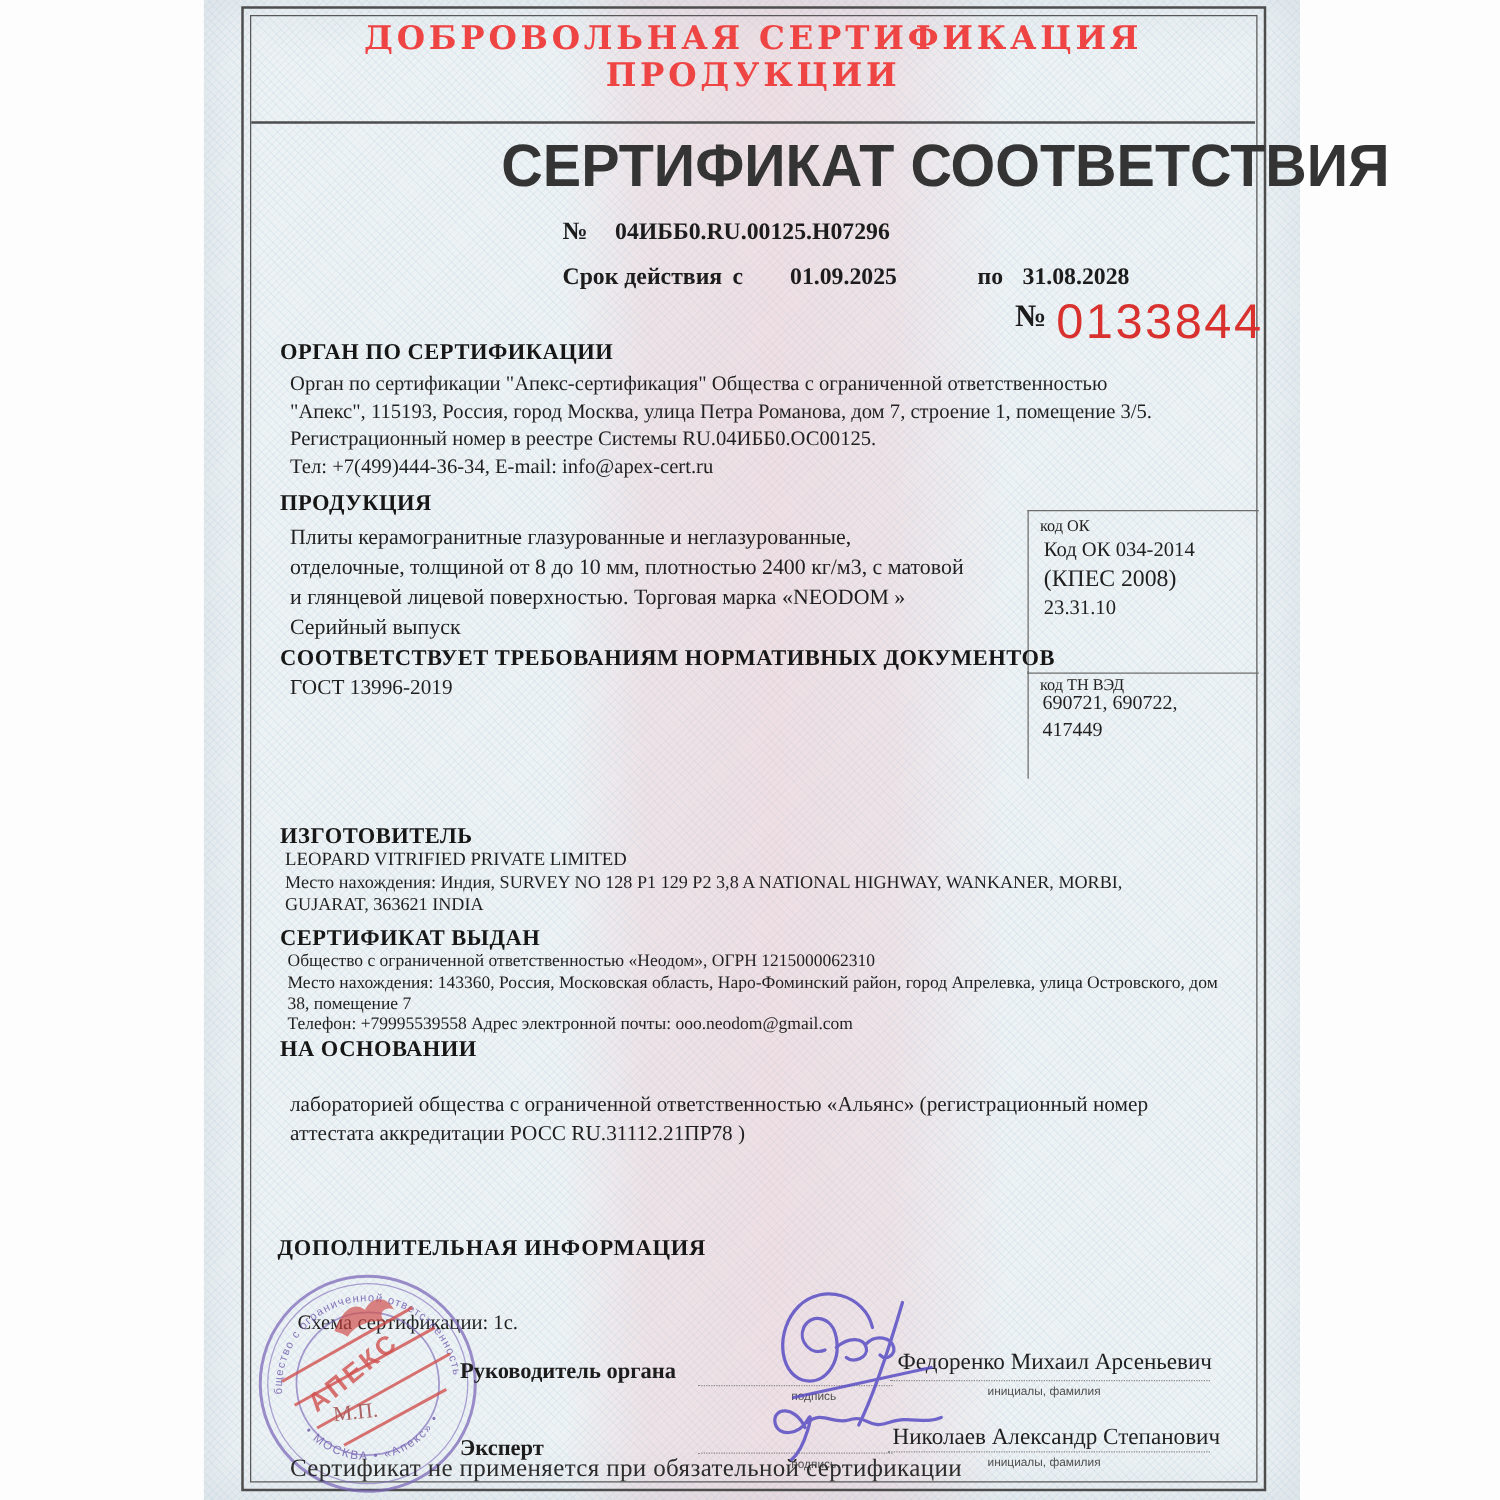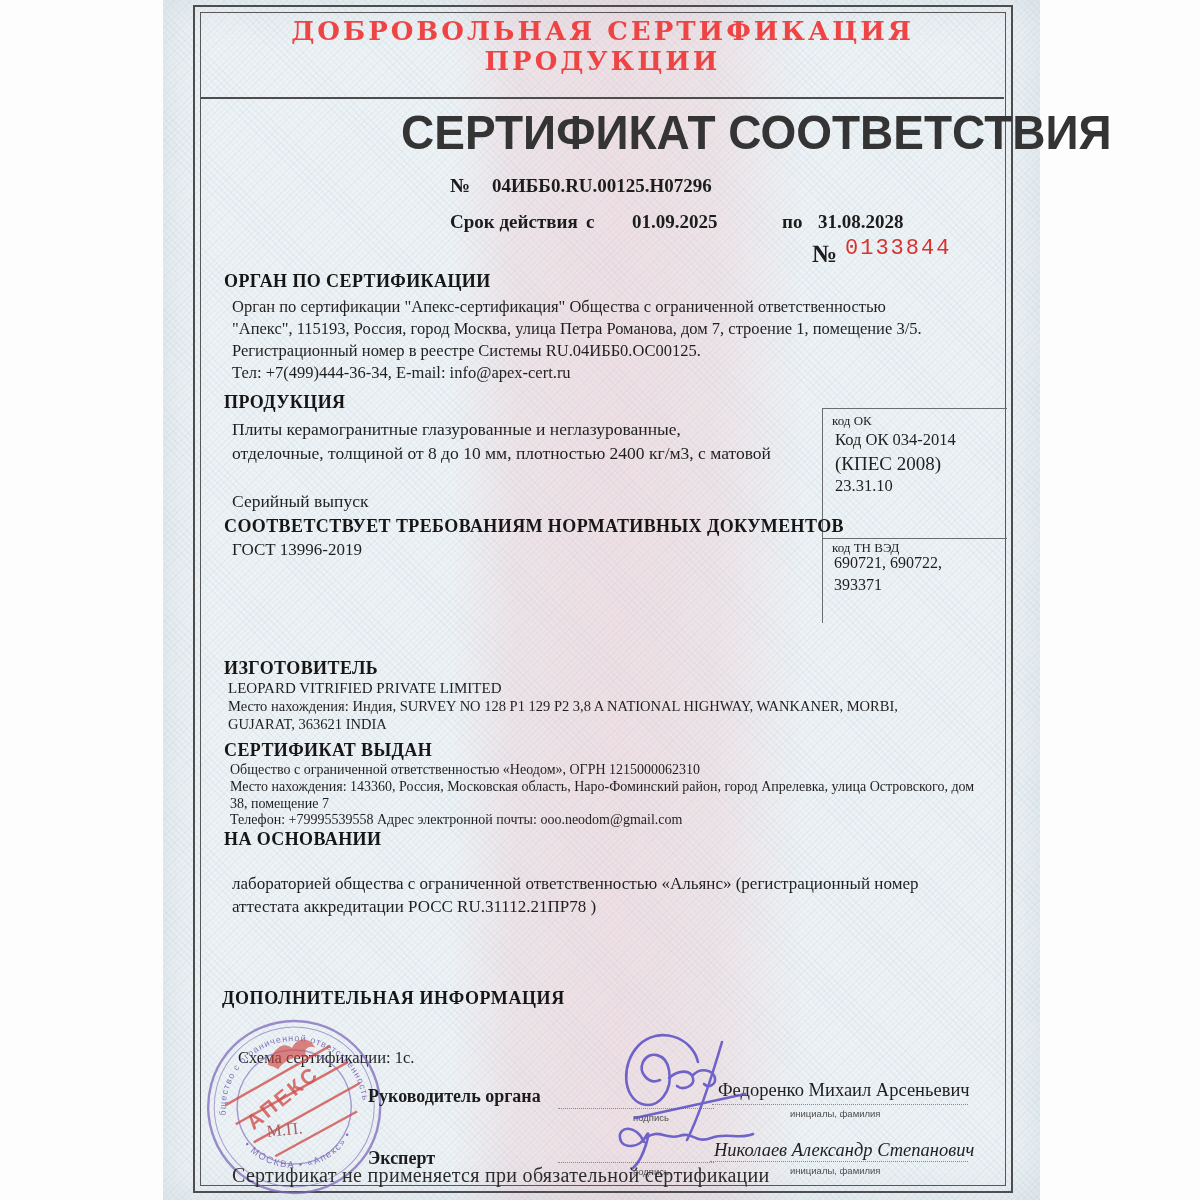--- a/index.html
+++ b/index.html
@@ -19,21 +19,21 @@
   .banner{position:absolute;left:201px;top:16px;width:803px;text-align:center;
         font-family:"DejaVu Serif",serif;font-weight:bold;font-size:26px;letter-spacing:3px;color:#ef4444;}
   .doc-title{position:absolute;left:401px;top:104px;font-family:"Liberation Sans",sans-serif;
         font-weight:bold;font-size:46px;color:#343434;transform:scaleY(1.04);transform-origin:left top;}
   .b-serif{font-weight:bold;color:#1c1c1c;}
   .h{position:absolute;font-weight:bold;font-size:18px;color:#161616;letter-spacing:.4px;}
   .line{position:absolute;color:#1f1f1f;}
   .codebox-label{font-size:13px;color:#222;}
   .small-label{position:absolute;font-family:"Liberation Sans",sans-serif;font-size:9.5px;color:#4e4e4e;}
   .dotline{position:absolute;border-bottom:1.5px dotted #8b8b8b;height:0;}
-  .serial{position:absolute;font-family:Liberation Mono, monospace;font-size:22px;letter-spacing:2px;}
+  .serial{position:absolute;font-family:Liberation Sans, sans-serif;font-size:39px;letter-spacing:2px;}
   .stamp-svg{position:absolute;left:194px;top:1010px;transform:rotate(-6deg);opacity:.92;}
   .sig-svg{position:absolute;left:540px;top:1018px;}
 </style>
 </head>
 <body>
 
 <div class="page">
 
   <div class="paper"></div>
 
@@ -59,36 +59,37 @@
 
   <div class="h" style="left:224px;top:271px;">ОРГАН ПО СЕРТИФИКАЦИИ</div>
   <div class="line" style="left:232px;top:297px;font-size:16.5px;">Орган по сертификации "Апекс-сертификация" Общества с ограниченной ответственностью</div>
   <div class="line" style="left:232px;top:319px;font-size:16.5px;">"Апекс", 115193, Россия, город Москва, улица Петра Романова, дом 7, строение 1, помещение 3/5.</div>
   <div class="line" style="left:232px;top:341px;font-size:16.5px;">Регистрационный номер в реестре Системы RU.04ИББ0.ОС00125.</div>
   <div class="line" style="left:232px;top:363px;font-size:16.5px;">Тел: +7(499)444-36-34, E-mail: info@apex-cert.ru</div>
 
   <div class="h" style="left:224px;top:392px;">ПРОДУКЦИЯ</div>
   <div class="line" style="left:232px;top:419px;font-size:17.5px;">Плиты керамогранитные глазурованные и неглазурованные,</div>
   <div class="line" style="left:232px;top:443px;font-size:17.5px;">отделочные, толщиной от 8 до 10 мм, плотностью 2400 кг/м3, с матовой</div>
+  <div class="line" style="left:232px;top:467px;font-size:17.5px;">и глянцевой лицевой поверхностью. Торговая марка «NEODOM »</div>
   <div class="line" style="left:232px;top:491px;font-size:17.5px;">Серийный выпуск</div>
 
   <div class="abs" style="left:822px;top:408px;width:184px;height:129px;border-top:1px solid #6d6d6d;border-left:1px solid #6d6d6d;border-bottom:1px solid #6d6d6d;">
     <div class="codebox-label" style="position:absolute;left:9px;top:4px;">код ОК</div>
     <div style="position:absolute;left:12px;top:21px;font-size:16.5px;color:#1f1f1f;">Код ОК 034-2014</div>
     <div style="position:absolute;left:12px;top:44px;font-size:19px;color:#1f1f1f;">(КПЕС 2008)</div>
     <div style="position:absolute;left:12px;top:67px;font-size:16.5px;color:#1f1f1f;">23.31.10</div>
   </div>
 
   <div class="h" style="left:224px;top:516px;">СООТВЕТСТВУЕТ ТРЕБОВАНИЯМ НОРМАТИВНЫХ ДОКУМЕНТОВ</div>
   <div class="line" style="left:232px;top:540px;font-size:17px;">ГОСТ 13996-2019</div>
 
   <div class="abs" style="left:822px;top:537px;width:184px;height:86px;border-left:1px solid #6d6d6d;">
     <div class="codebox-label" style="position:absolute;left:9px;top:3px;">код ТН ВЭД</div>
     <div style="position:absolute;left:11px;top:17px;font-size:16px;color:#1f1f1f;">690721, 690722,</div>
-    <div style="position:absolute;left:11px;top:39px;font-size:16px;color:#1f1f1f;">393371</div>
+    <div style="position:absolute;left:11px;top:39px;font-size:16px;color:#1f1f1f;">417449</div>
   </div>
 
   <div class="h" style="left:224px;top:658px;">ИЗГОТОВИТЕЛЬ</div>
   <div class="line" style="left:228px;top:680px;font-size:15px;">LEOPARD VITRIFIED PRIVATE LIMITED</div>
   <div class="line" style="left:228px;top:698px;font-size:14.5px;">Место нахождения: Индия, SURVEY NO 128 P1 129 P2 3,8 A NATIONAL HIGHWAY, WANKANER, MORBI,</div>
   <div class="line" style="left:228px;top:716px;font-size:14.5px;">GUJARAT, 363621 INDIA</div>
 
   <div class="h" style="left:224px;top:740px;">СЕРТИФИКАТ ВЫДАН</div>
   <div class="line" style="left:230px;top:762px;font-size:14px;">Общество с ограниченной ответственностью «Неодом», ОГРН 1215000062310</div>
   <div class="line" style="left:230px;top:779px;font-size:14px;">Место нахождения: 143360, Россия, Московская область, Наро-Фоминский район, город Апрелевка, улица Островского, дом</div>
@@ -130,21 +131,21 @@
   <div class="abs b-serif" style="left:368px;top:1086px;font-size:18px;">Руководитель органа</div>
   <div class="dotline" style="left:558px;top:1108px;width:156px;"></div>
   <div class="small-label" style="left:633px;top:1112px;">подпись</div>
   <div class="line" style="left:718px;top:1080px;font-size:18.5px;">Федоренко Михаил Арсеньевич</div>
   <div class="dotline" style="left:712px;top:1104px;width:256px;"></div>
   <div class="small-label" style="left:790px;top:1108px;">инициалы, фамилия</div>
 
   <div class="abs b-serif" style="left:368px;top:1148px;font-size:18px;">Эксперт</div>
   <div class="dotline" style="left:558px;top:1162px;width:156px;"></div>
   <div class="small-label" style="left:633px;top:1166px;">подпись</div>
-  <div class="line" style="left:714px;top:1140px;font-size:18.5px;font-style:italic;">Николаев Александр Степанович</div>
+  <div class="line" style="left:714px;top:1140px;font-size:18.5px;">Николаев Александр Степанович</div>
   <div class="dotline" style="left:710px;top:1161px;width:258px;"></div>
   <div class="small-label" style="left:790px;top:1165px;">инициалы, фамилия</div>
 
   <svg class="sig-svg" width="270" height="165" viewBox="0 0 270 165">
     <g stroke="#5a4ec4" stroke-width="2.6" fill="none" stroke-linecap="round" opacity=".85">
       <path d="M 158 44 C 152 18 118 8 99 27 C 80 46 83 80 102 86 C 119 91 133 73 129 52 C 126 35 109 32 103 44 C 98 55 109 67 120 62"></path>
       <path d="M 129 60 C 139 51 151 52 153 60 C 155 68 143 73 137 68 M 153 57 C 161 49 173 52 175 60 C 176 66 169 71 164 66"></path>
       <path d="M 182 24 C 172 58 160 96 147 122"></path>
       <path d="M 95 100 L 205 76"></path>
       <path d="M 104 124 C 96 106 78 108 80 120 C 82 132 100 130 106 118 C 112 106 105 140 93 150"></path>

